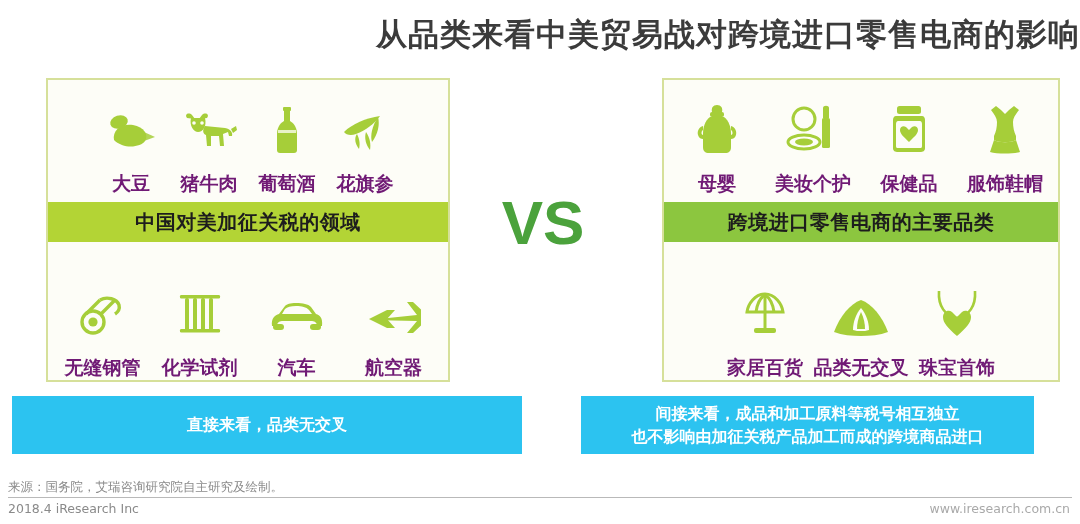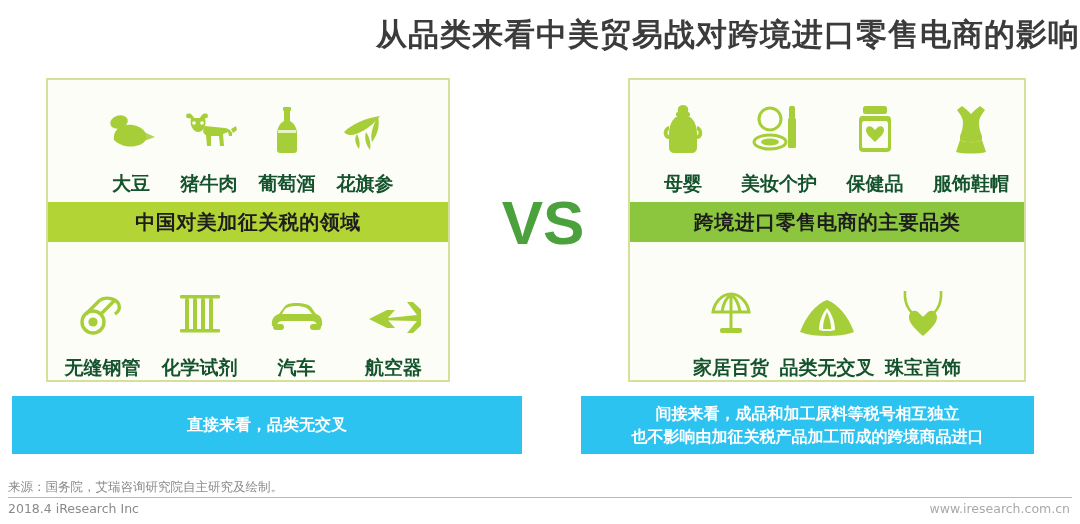--- a/index.html
+++ b/index.html
@@ -20,21 +20,21 @@
     white-space: nowrap;
   }
 
   
   .panel {
     position: absolute; top: 78px; height: 304px;
     border: 2px solid #d6e09a;
     background: #fdfdf7;
   }
   .panel.left  { left: 46px;  width: 404px; }
-  .panel.right { left: 628px; width: 398px; }
+  .panel.right { left: 662px; width: 398px; }
 
   .cellrow {
     position: absolute; left: 0; width: 100%;
     display: flex; align-items: flex-end; justify-content: center;
   }
   .cellrow.top    { top: 10px;  height: 104px; }
   .cellrow.bottom { top: 188px; height: 110px; }
 
   .cell {
     display: flex; flex-direction: column;
@@ -43,21 +43,21 @@
   }
   .panel.left  .cellrow.top    .cell { width: 78px; }
   .panel.left  .cellrow.bottom .cell { width: 97px; }
   .panel.right .cellrow.top    .cell { width: 96px; }
   .panel.right .cellrow.bottom .cell { width: 96px; }
 
   .ic { height: 52px; display: flex; align-items: flex-end; justify-content: center; }
   .ic svg { display: block; }
   .cell-label {
     margin-top: 19px;
-    font-size: 19px; font-weight: bold; color: #14532d;
+    font-size: 19px; font-weight: bold; color: #701a75;
     white-space: nowrap; line-height: 1.1;
   }
   .panel.left .cellrow.top .cell-label { font-size: 19px; }
 
   
   .banner {
     position: absolute; left: 0; width: 100%;
     height: 40px;
     display: flex; align-items: center; justify-content: center;
     font-size: 20px; font-weight: bold; color: #1d1d1d;

